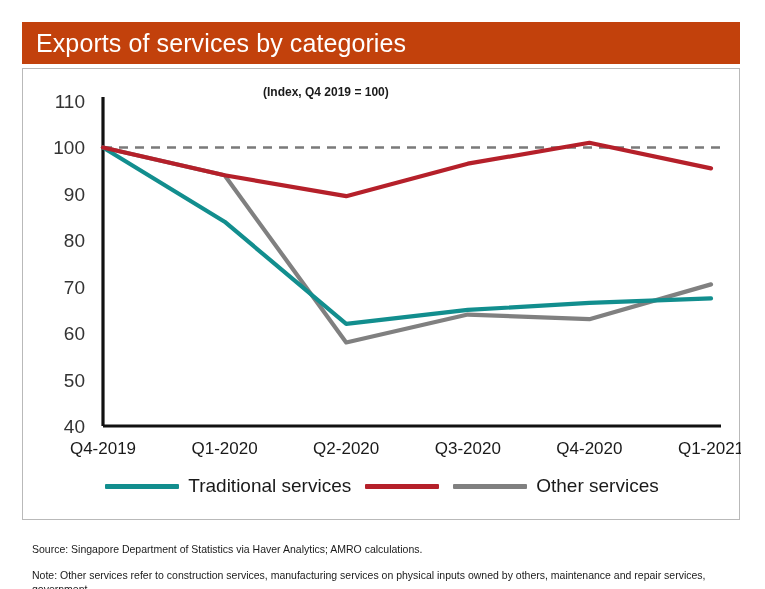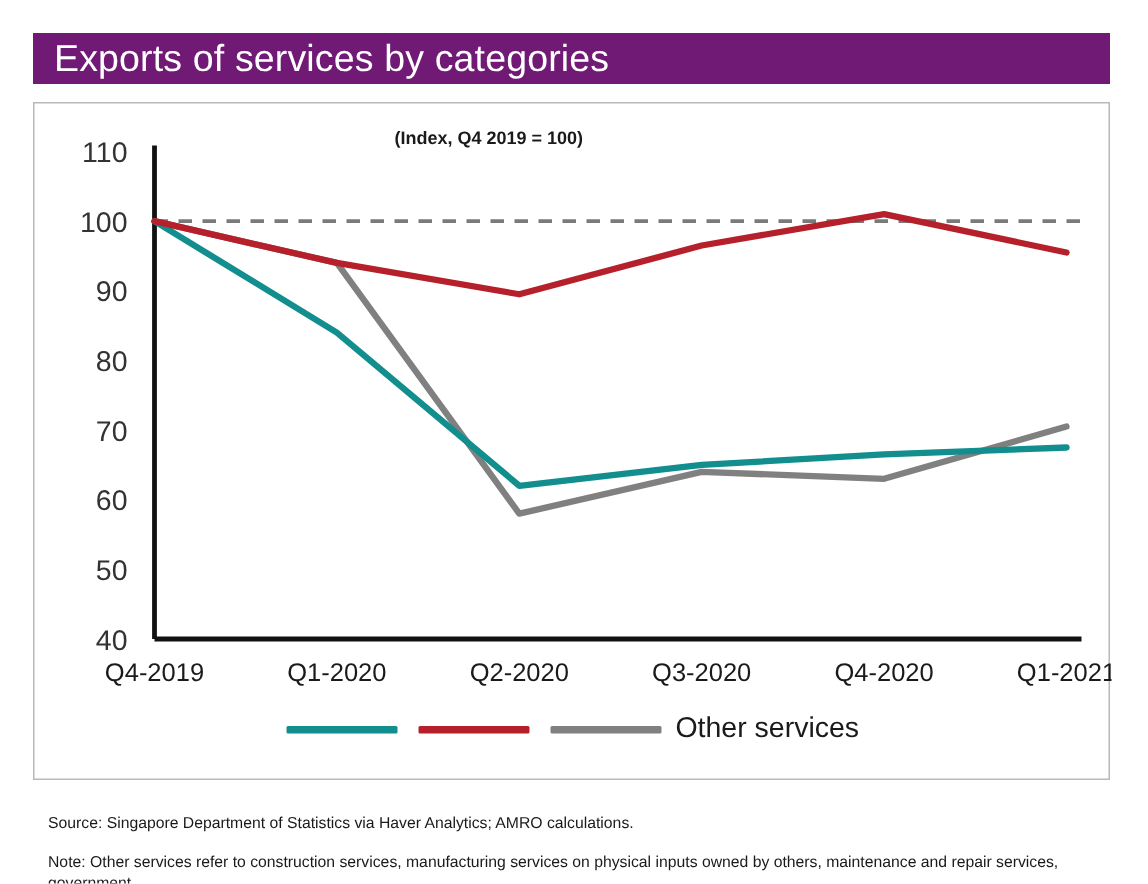--- a/index.html
+++ b/index.html
@@ -19,22 +19,22 @@
     height: 589px;
     box-sizing: border-box;
   }
 
   
   .title-bar {
     position: absolute;
     left: 22px;
     top: 22px;
     width: 718px;
-    height: 34px;
-    background: #701a75;
+    height: 42px;
+    background: #c2410c;
     display: flex;
     align-items: center;
     box-sizing: border-box;
     padding-left: 14px;
   }
   .title-text {
     color: #ffffff;
     font-size: 25px;
     font-weight: 400;
     letter-spacing: 0.1px;
@@ -175,20 +175,21 @@
       <g id="series-group">
           <polyline points="80,78.42857142857144 201.60000000000002,106.28571428571428 323.20000000000005,273.42857142857144 444.8,245.57142857142856 566.4000000000001,250.21428571428572 688,215.39285714285714" fill="none" stroke="#808080" stroke-width="4.2" stroke-linejoin="round" stroke-linecap="round"></polyline>
           <polyline points="80,78.42857142857144 201.60000000000002,152.71428571428572 323.20000000000005,254.85714285714286 444.8,240.92857142857144 566.4000000000001,233.96428571428572 688,229.32142857142856" fill="none" stroke="#128e8e" stroke-width="4.2" stroke-linejoin="round" stroke-linecap="round"></polyline>
           <polyline points="80,78.42857142857144 201.60000000000002,106.28571428571428 323.20000000000005,127.17857142857142 444.8,94.67857142857144 566.4000000000001,73.78571428571428 688,99.32142857142861" fill="none" stroke="#b5202a" stroke-width="4.2" stroke-linejoin="round" stroke-linecap="round"></polyline>
         </g>
     </svg>
 
     <div class="legend" id="legend">
         <div class="legend-item">
           <span class="legend-swatch" style="background: rgb(18, 142, 142);"></span>
+          <span class="legend-label">Traditional services</span>
         </div>
         <div class="legend-item">
           <span class="legend-swatch" style="background: rgb(181, 32, 42);"></span>
         </div>
         <div class="legend-item">
           <span class="legend-swatch" style="background: rgb(128, 128, 128);"></span>
           <span class="legend-label">Other services</span>
         </div>
       </div>
 

